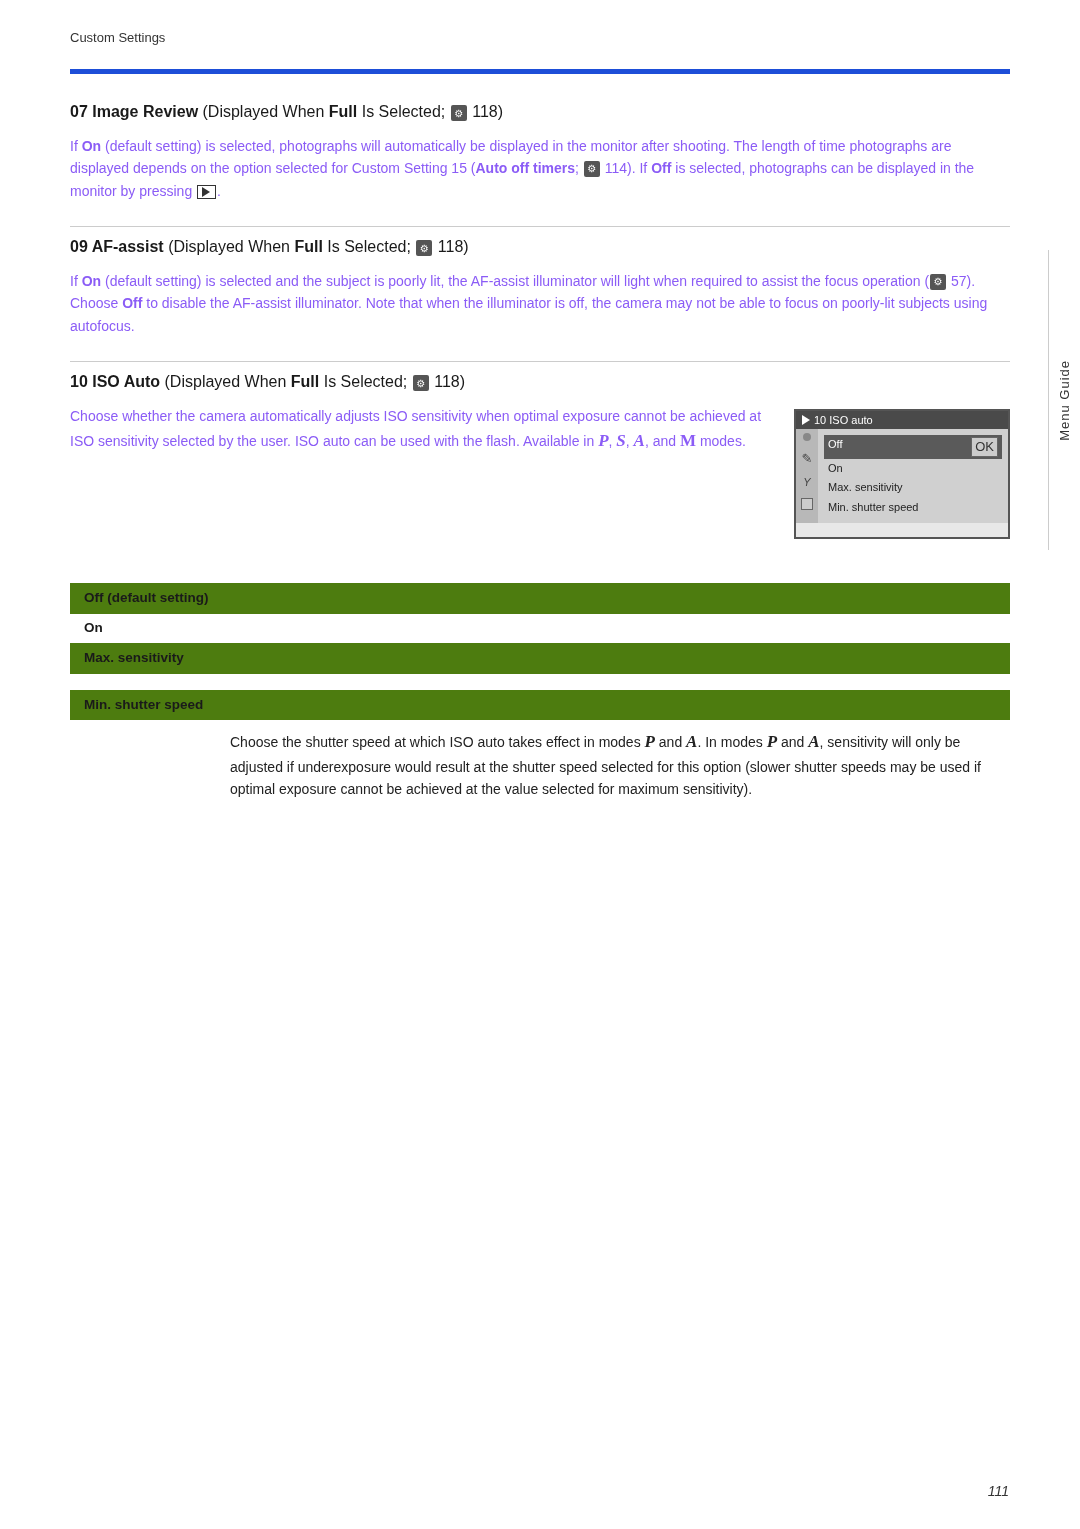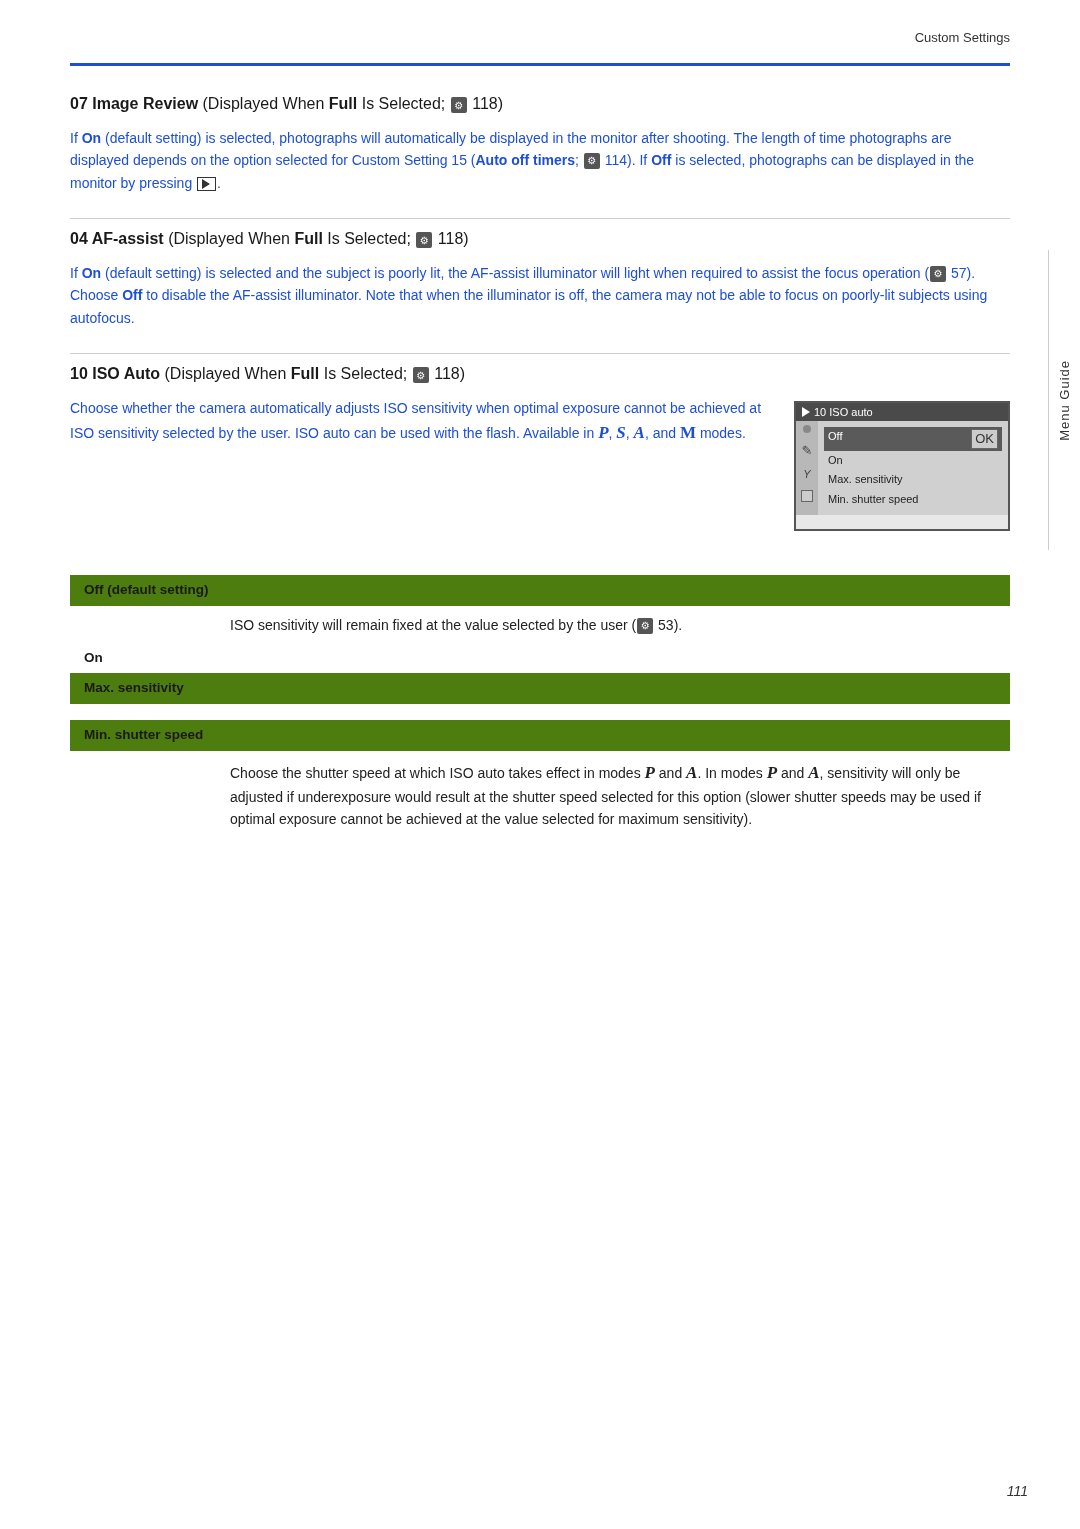--- a/index.html
+++ b/index.html
@@ -17,23 +17,23 @@
     .page-container {
       width: 1080px;
       min-height: 1529px;
       padding: 30px 70px 60px 70px;
       position: relative;
     }
 
     
     .page-header {
       display: flex;
-      justify-content: flex-end;
-      border-bottom: 3px solid #1d4ed8;
-      padding-bottom: 18px;
+      justify-content: flex-start;
+      border-bottom: 5px solid #1d4ed8;
+      padding-bottom: 24px;
       margin-bottom: 28px;
     }
 
     .header-title {
       font-family: Arial, Helvetica, sans-serif;
       font-size: 13px;
       color: #333;
     }
 
     
@@ -64,21 +64,21 @@
     }
 
     .section-title .bold-inline {
       font-weight: bold;
     }
 
     .section-body {
       font-family: Arial, Helvetica, sans-serif;
       font-size: 14px;
       line-height: 1.6;
-      color: #1d4ed8;
+      color: #8b5cf6;
     }
 
     
     .section-10-content {
       display: flex;
       gap: 32px;
       align-items: flex-start;
     }
 
     .section-10-text {
@@ -261,21 +261,21 @@
       font-size: 13px;
       color: #333;
       letter-spacing: 1px;
       white-space: nowrap;
     }
 
     
     .page-number {
       position: absolute;
       bottom: 30px;
-      right: 52px;
+      right: 71px;
       font-family: Arial, Helvetica, sans-serif;
       font-size: 14px;
       font-style: italic;
       color: #333;
     }
 
     
     .ref-icon {
       display: inline-block;
       width: 16px;
@@ -309,21 +309,21 @@
     <div class="section-title">
       <span class="section-num bold">07 </span><span class="bold">Image Review</span><span class="normal-weight"> (Displayed When </span><span class="bold-inline">Full</span><span class="normal-weight"> Is Selected; </span><span class="normal-weight"><span class="ref-icon"></span> 118)</span>
     </div>
     <div class="section-body">
       If <span class="bold">On</span> (default setting) is selected, photographs will automatically be displayed in the monitor after shooting. The length of time photographs are displayed depends on the option selected for Custom Setting 15 (<span class="bold">Auto off timers</span>; <span class="ref-icon"></span> 114). If <span class="bold">Off</span> is selected, photographs can be displayed in the monitor by pressing <span class="play-btn-icon"></span>.
     </div>
   </div>
 
   <div class="section">
     <div class="section-title">
-      <span class="section-num bold">04 </span><span class="bold">AF-assist</span><span class="normal-weight"> (Displayed When </span><span class="bold-inline">Full</span><span class="normal-weight"> Is Selected; </span><span class="normal-weight"><span class="ref-icon"></span> 118)</span>
+      <span class="section-num bold">09 </span><span class="bold">AF-assist</span><span class="normal-weight"> (Displayed When </span><span class="bold-inline">Full</span><span class="normal-weight"> Is Selected; </span><span class="normal-weight"><span class="ref-icon"></span> 118)</span>
     </div>
     <div class="section-body">
       If <span class="bold">On</span> (default setting) is selected and the subject is poorly lit, the AF-assist illuminator will light when required to assist the focus operation (<span class="ref-icon"></span> 57). Choose <span class="bold">Off</span> to disable the AF-assist illuminator. Note that when the illuminator is off, the camera may not be able to focus on poorly-lit subjects using autofocus.
     </div>
   </div>
 
   <div class="section" style="border-bottom: none;">
     <div class="section-title">
       <span class="section-num bold">10 </span><span class="bold">ISO Auto</span><span class="normal-weight"> (Displayed When </span><span class="bold-inline">Full</span><span class="normal-weight"> Is Selected; </span><span class="normal-weight"><span class="ref-icon"></span> 118)</span>
     </div>
@@ -356,26 +356,20 @@
             <div class="lcd-menu-item">Min. shutter speed</div>
           </div>
         </div>
       </div>
     </div>
   </div>
 
   <div class="definition-table">
 
     <div class="def-term-row">Off (default setting)</div>
-    <div class="def-desc-row">
-      <div class="def-spacer"></div>
-      <div class="def-desc">
-        ISO sensitivity will remain fixed at the value selected by the user (<span class="ref-icon"></span> 53).
-      </div>
-    </div>
 
     <div style="padding: 4px 14px; font-weight: bold; font-size: 13.5px;">On</div>
 
     <div class="def-term-row">Max. sensitivity</div>
     <div class="def-desc-row">
       <div class="def-spacer"></div>
     </div>
 
     <div class="def-term-row">Min. shutter speed</div>
     <div class="def-desc-row">

